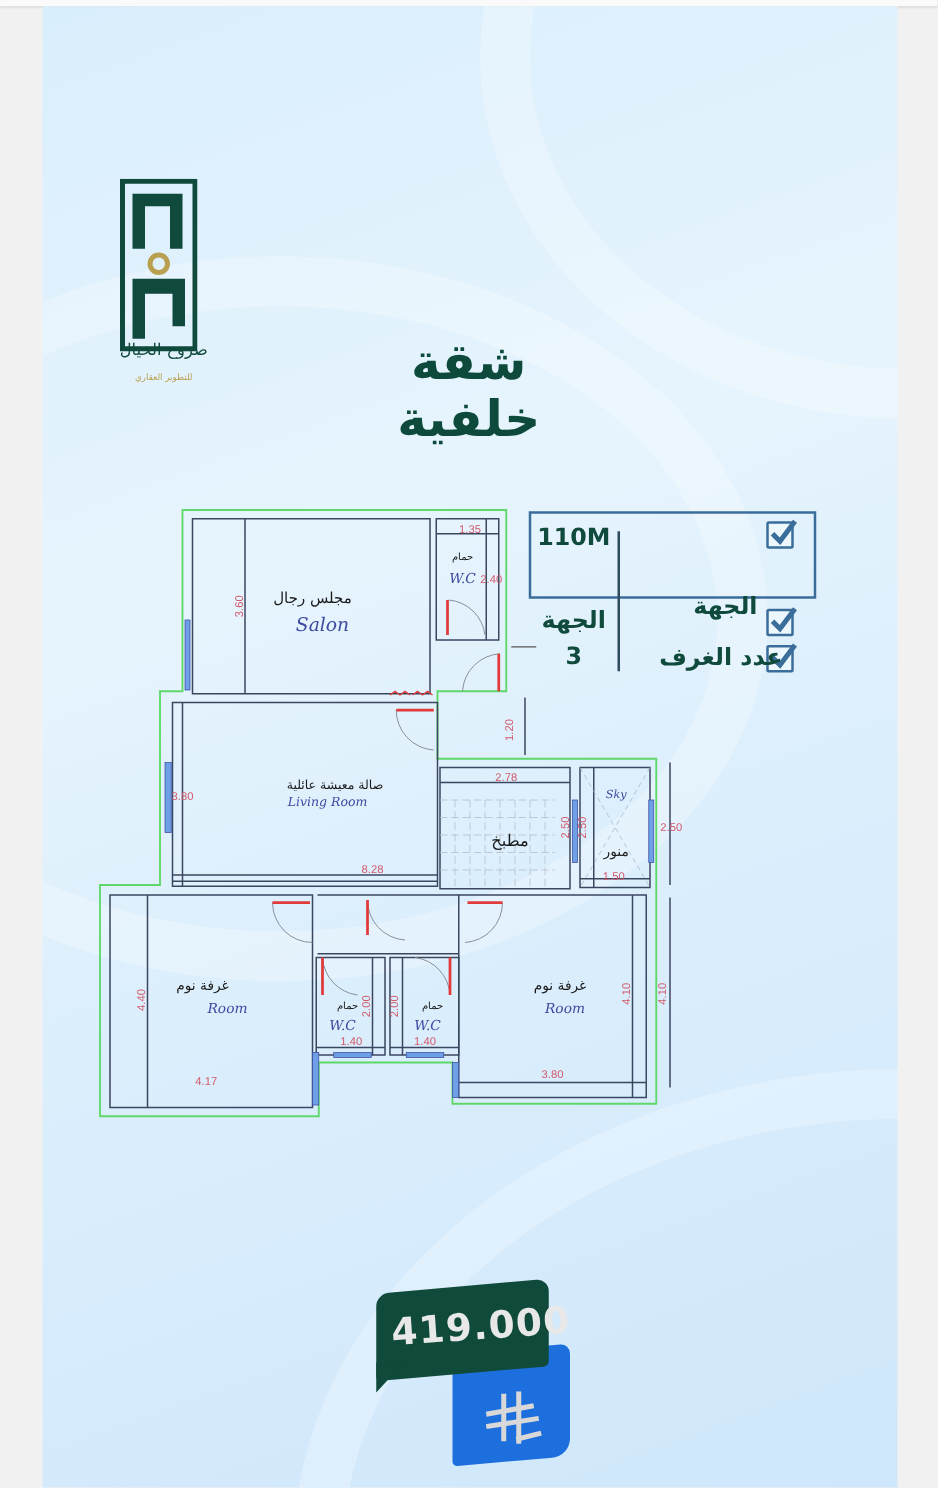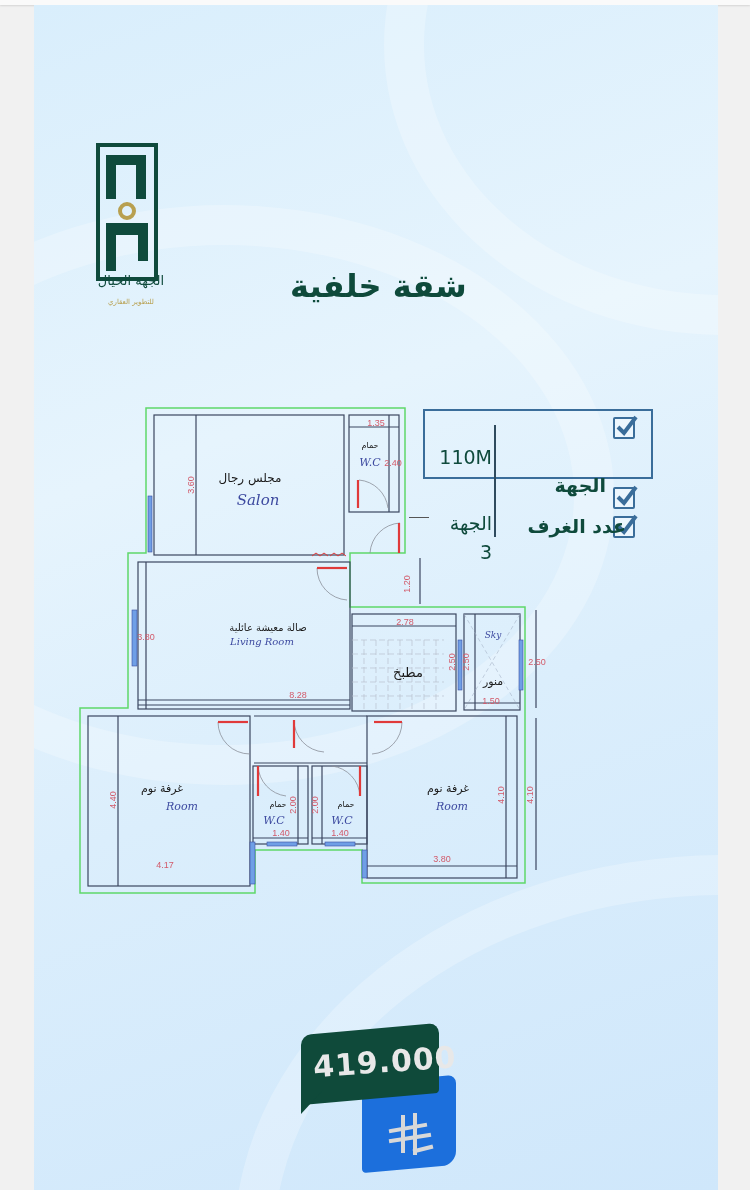--- a/index.html
+++ b/index.html
@@ -12,27 +12,27 @@
   .poster {
     position: absolute; left: 34px; top: 5px; width: 684px; height: 1185px;
     background: linear-gradient(160deg, #d9eefc 0%, #e6f4fd 35%, #dbeefc 60%, #cfe7fb 100%);
     overflow: hidden;
   }
   .wave { position: absolute; border-radius: 50%; border: 40px solid rgba(255,255,255,0.25); }
   .logo { position: absolute; left: 62px; top: 138px; width: 62px; height: 140px; }
   .logo-text { position: absolute; left: 52px; top: 268px; width: 90px; text-align: center; direction: rtl; color: #0f4a3c; font-size: 13px; }
   .logo-sub { position: absolute; left: 52px; top: 293px; width: 90px; text-align: center; direction: rtl; color: #b8a050; font-size: 7px; }
   .title {
-    position: absolute; left: 256px; top: 262px; width: 210px; text-align: left;
-    direction: rtl; color: #0e4a3b; font-size: 32px; font-weight: bold;
+    position: absolute; left: 236px; top: 262px; width: 210px; text-align: center;
+    direction: rtl; color: #0e4a3b; font-size: 40px; font-weight: bold;
   }
   .info-box { position: absolute; left: 389px; top: 404px; width: 226px; height: 66px; border: 2px solid #3a6d9a; }
   .info-divider { position: absolute; left: 460px; top: 420px; width: 2px; height: 112px; background: #2f4b5e; }
   .info-label { position: absolute; direction: rtl; color: #0f4a3c; font-weight: bold; font-size: 19px; text-align: right; line-height: 24px; }
-  .info-value { position: absolute; color: #0f4a3c; font-weight: normal; font-size: 19px; direction: rtl; margin-top: 27px; }
+  .info-value { position: absolute; color: #0f4a3c; font-weight: bold; font-size: 19px; text-align: center; direction: rtl; }
   .check { position: absolute; width: 18px; height: 18px; border: 2px solid #3a6d9a; border-radius: 2px; background: rgba(255,255,255,0.4); }
   .check svg { position: absolute; left: -1px; top: -5px; }
   .plan { position: absolute; left: 0; top: 0; }
   .price-wrap { position: absolute; left: 265px; top: 1010px; width: 160px; height: 150px; }
   .price-green {
     position: absolute; left: 2px; top: 14px; width: 138px; height: 70px;
     background: #0f4a3a; border-radius: 10px 10px 4px 4px; transform: skewY(-5deg);
   }
   .price-tail { position: absolute; left: 2px; top: 75px; width: 0; height: 0; border-left: 22px solid #0f4a3a; border-bottom: 24px solid transparent; }
   .price-blue {
@@ -58,21 +58,21 @@
   <div class="wave" style="left:-200px;top:200px;width:700px;height:500px;"></div>
   <div class="wave" style="left:200px;top:850px;width:900px;height:700px;"></div>
   <div class="wave" style="left:350px;top:-250px;width:600px;height:500px;"></div>
 
   <svg class="logo" viewBox="0 0 62 140">
     <rect x="2" y="2" width="58" height="134" fill="none" stroke="#0f4a3c" stroke-width="4"></rect>
     <path d="M10 12 H50 V56 H40 V22 H20 V56 H10 Z" fill="#0f4a3c"></path>
     <circle cx="31" cy="68" r="7" fill="none" stroke="#b8a050" stroke-width="4"></circle>
     <path d="M10 80 V128 H20 V92 H42 V118 H52 V80 Z" fill="#0f4a3c"></path>
   </svg>
-  <div class="logo-text">الجهة الخيال</div>
+  <div class="logo-text">صروح الخيال</div>
   <div class="logo-sub">للتطوير العقاري</div>
 
   <div class="title">شقة خلفية</div>
 
   <div class="info-box"></div>
   <div class="info-divider"></div>
 
   <div class="check" style="left:579px;top:412px;">
     <svg width="24" height="24" viewBox="0 0 24 24">
         <path d="M4 13 L10 19 L22 3" fill="none" stroke="#3a6d9a" stroke-width="4"></path>

